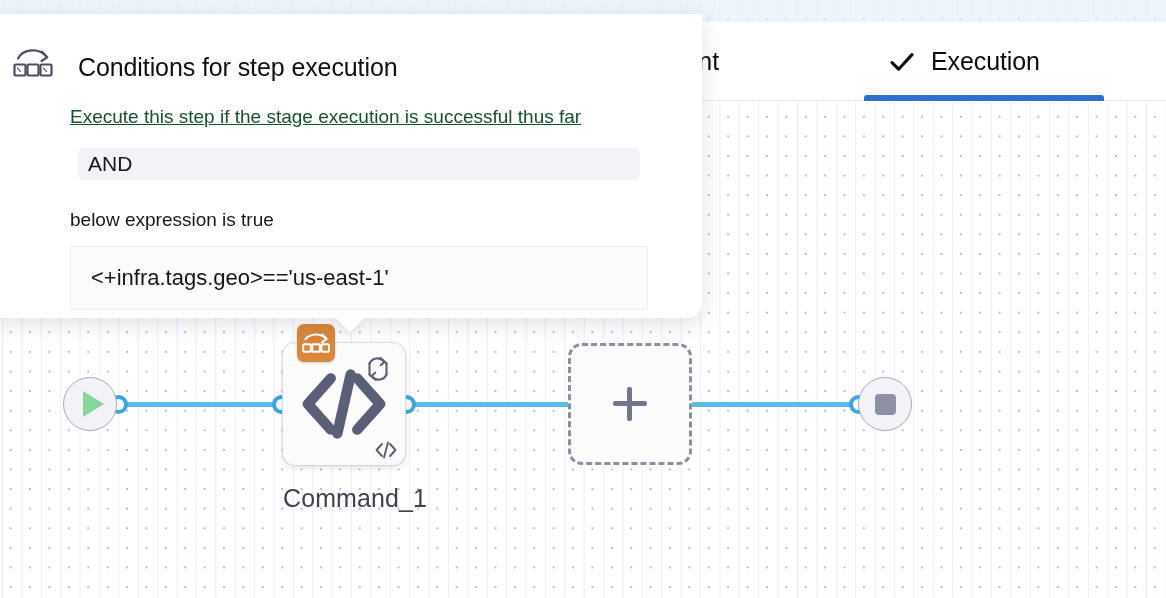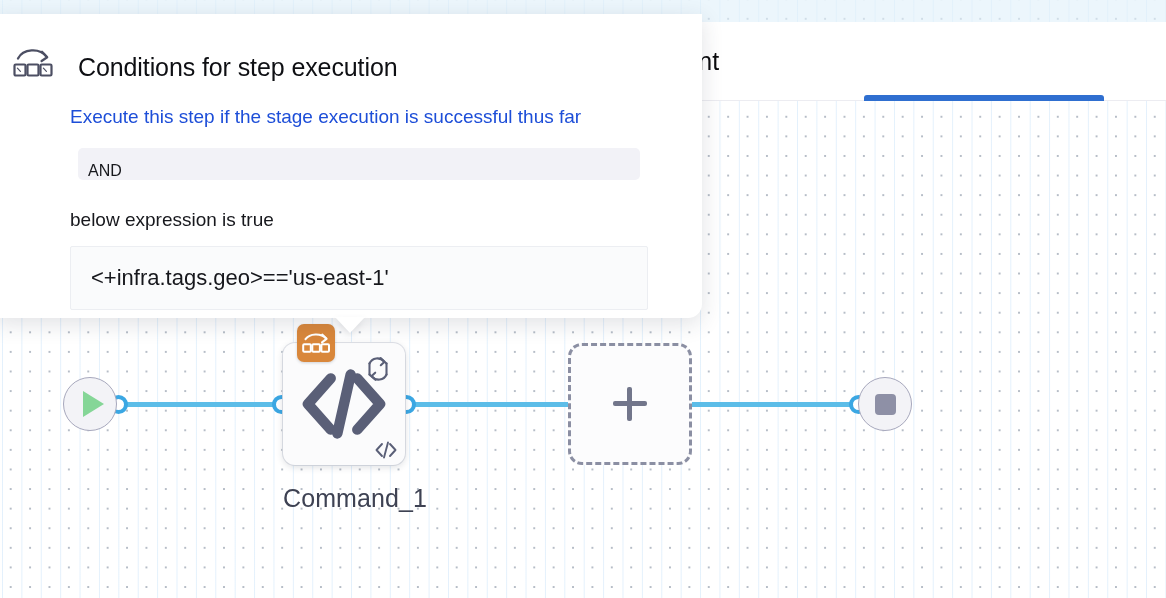--- a/index.html
+++ b/index.html
@@ -241,33 +241,34 @@
   .pop-title {
     font-size: 25px;
     color: #0e0f13;
     letter-spacing: -0.1px;
     white-space: nowrap;
   }
   .pop-desc {
     position: absolute;
     left: 76px; top: 92px;
     font-size: 19px;
-    color: #1d4ed8;
-    white-space: nowrap;
+    color: #14532d;
+    white-space: nowrap;
+    text-decoration: underline;
   }
   .pop-and-field {
     position: absolute;
     left: 84px; top: 134px;
     width: 562px; height: 32px;
     background: #f2f2f7;
     border-radius: 5px;
     display: flex;
-    align-items: flex-end;
+    align-items: center;
     padding-left: 10px;
-    font-size: 16px;
+    font-size: 21px;
     color: #17181d;
   }
   .pop-sub {
     position: absolute;
     left: 76px; top: 195px;
     font-size: 19px;
     color: #17181d;
     white-space: nowrap;
   }
   .pop-expr {
@@ -292,20 +293,28 @@
 
   <div class="canvas"></div>
   <div class="canvas-top-tint"></div>
 
   <div class="tabbar">
 
     <div class="tab tab-env">
       <span>ronment</span>
     </div>
 
+    <div class="tab tab-exec">
+      <span class="tab-check">
+        <svg viewBox="0 0 26 26" width="26" height="26" aria-hidden="true">
+          <path d="M3 13.6 L9.6 20.2 L23 5.6" fill="none" stroke="#0b0b0d" stroke-width="3.1" stroke-linecap="round" stroke-linejoin="round"></path>
+        </svg>
+      </span>
+      <span>Execution</span>
+    </div>
   </div>
   <div class="tab-underline"></div>
 
   <div class="wire wire-a"></div>
   <div class="wire wire-b"></div>
   <div class="wire wire-c"></div>
 
   <div class="dot-port port-start"></div>
   <div class="dot-port port-in"></div>
   <div class="dot-port port-out"></div>

